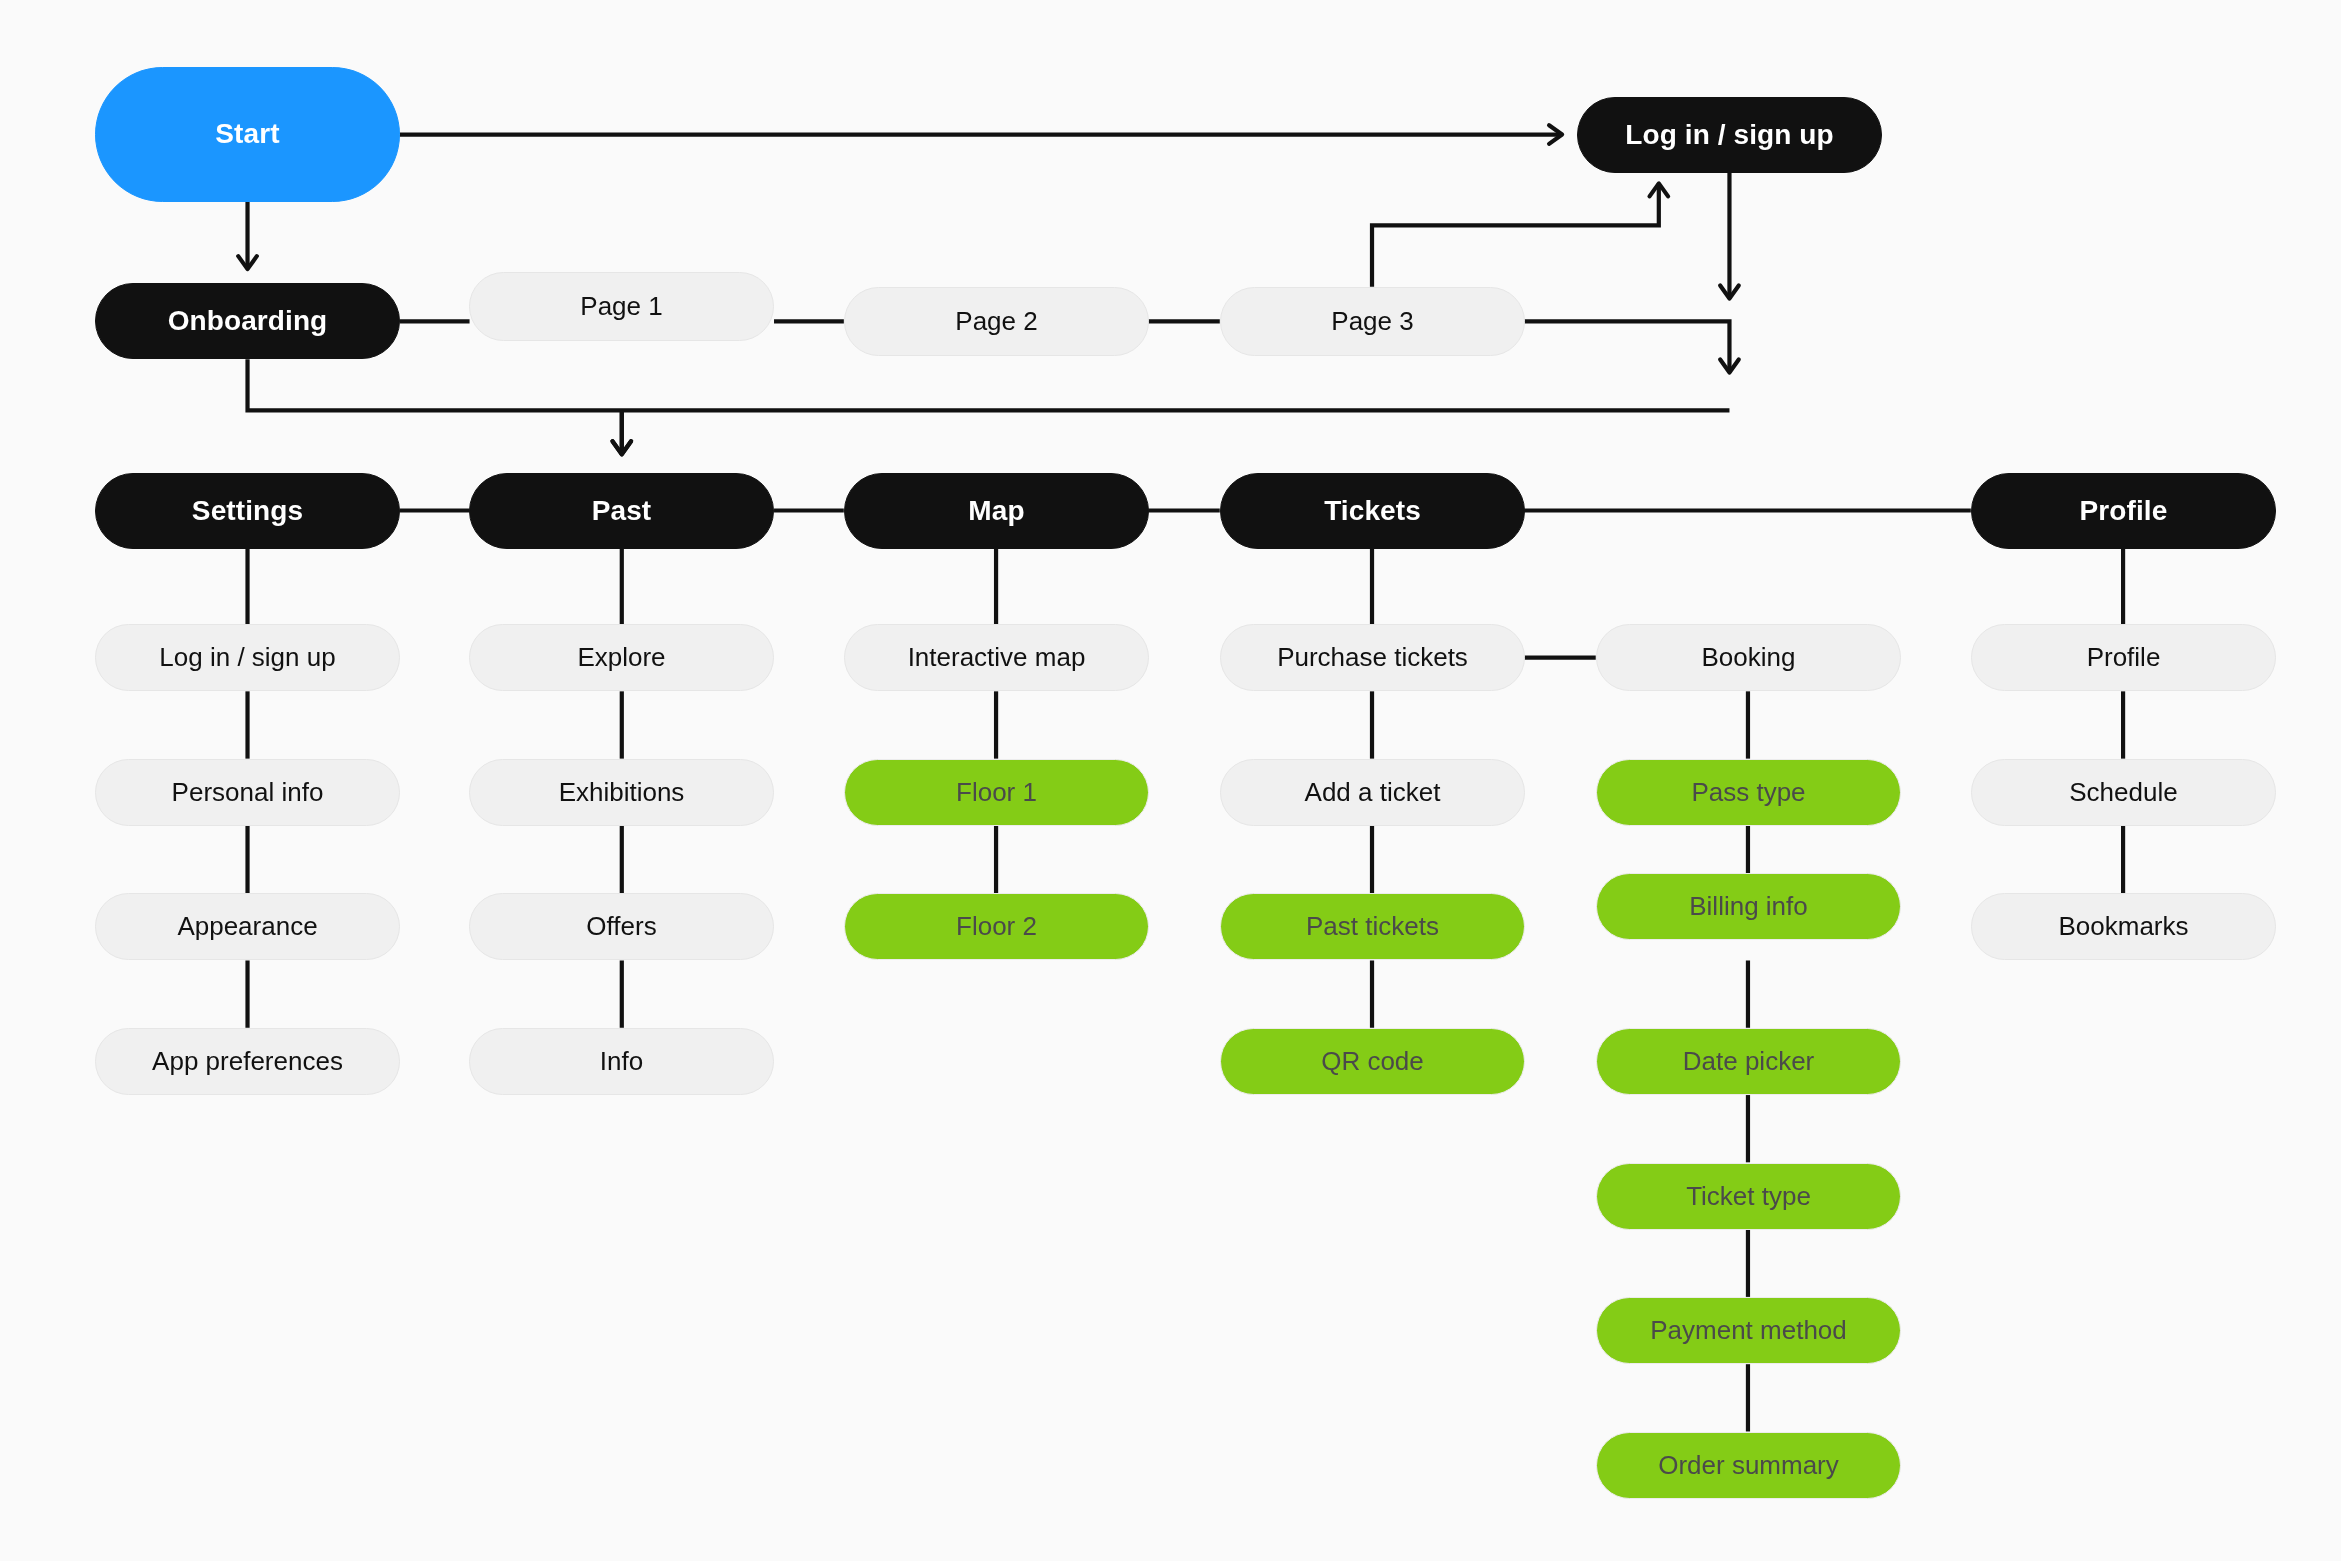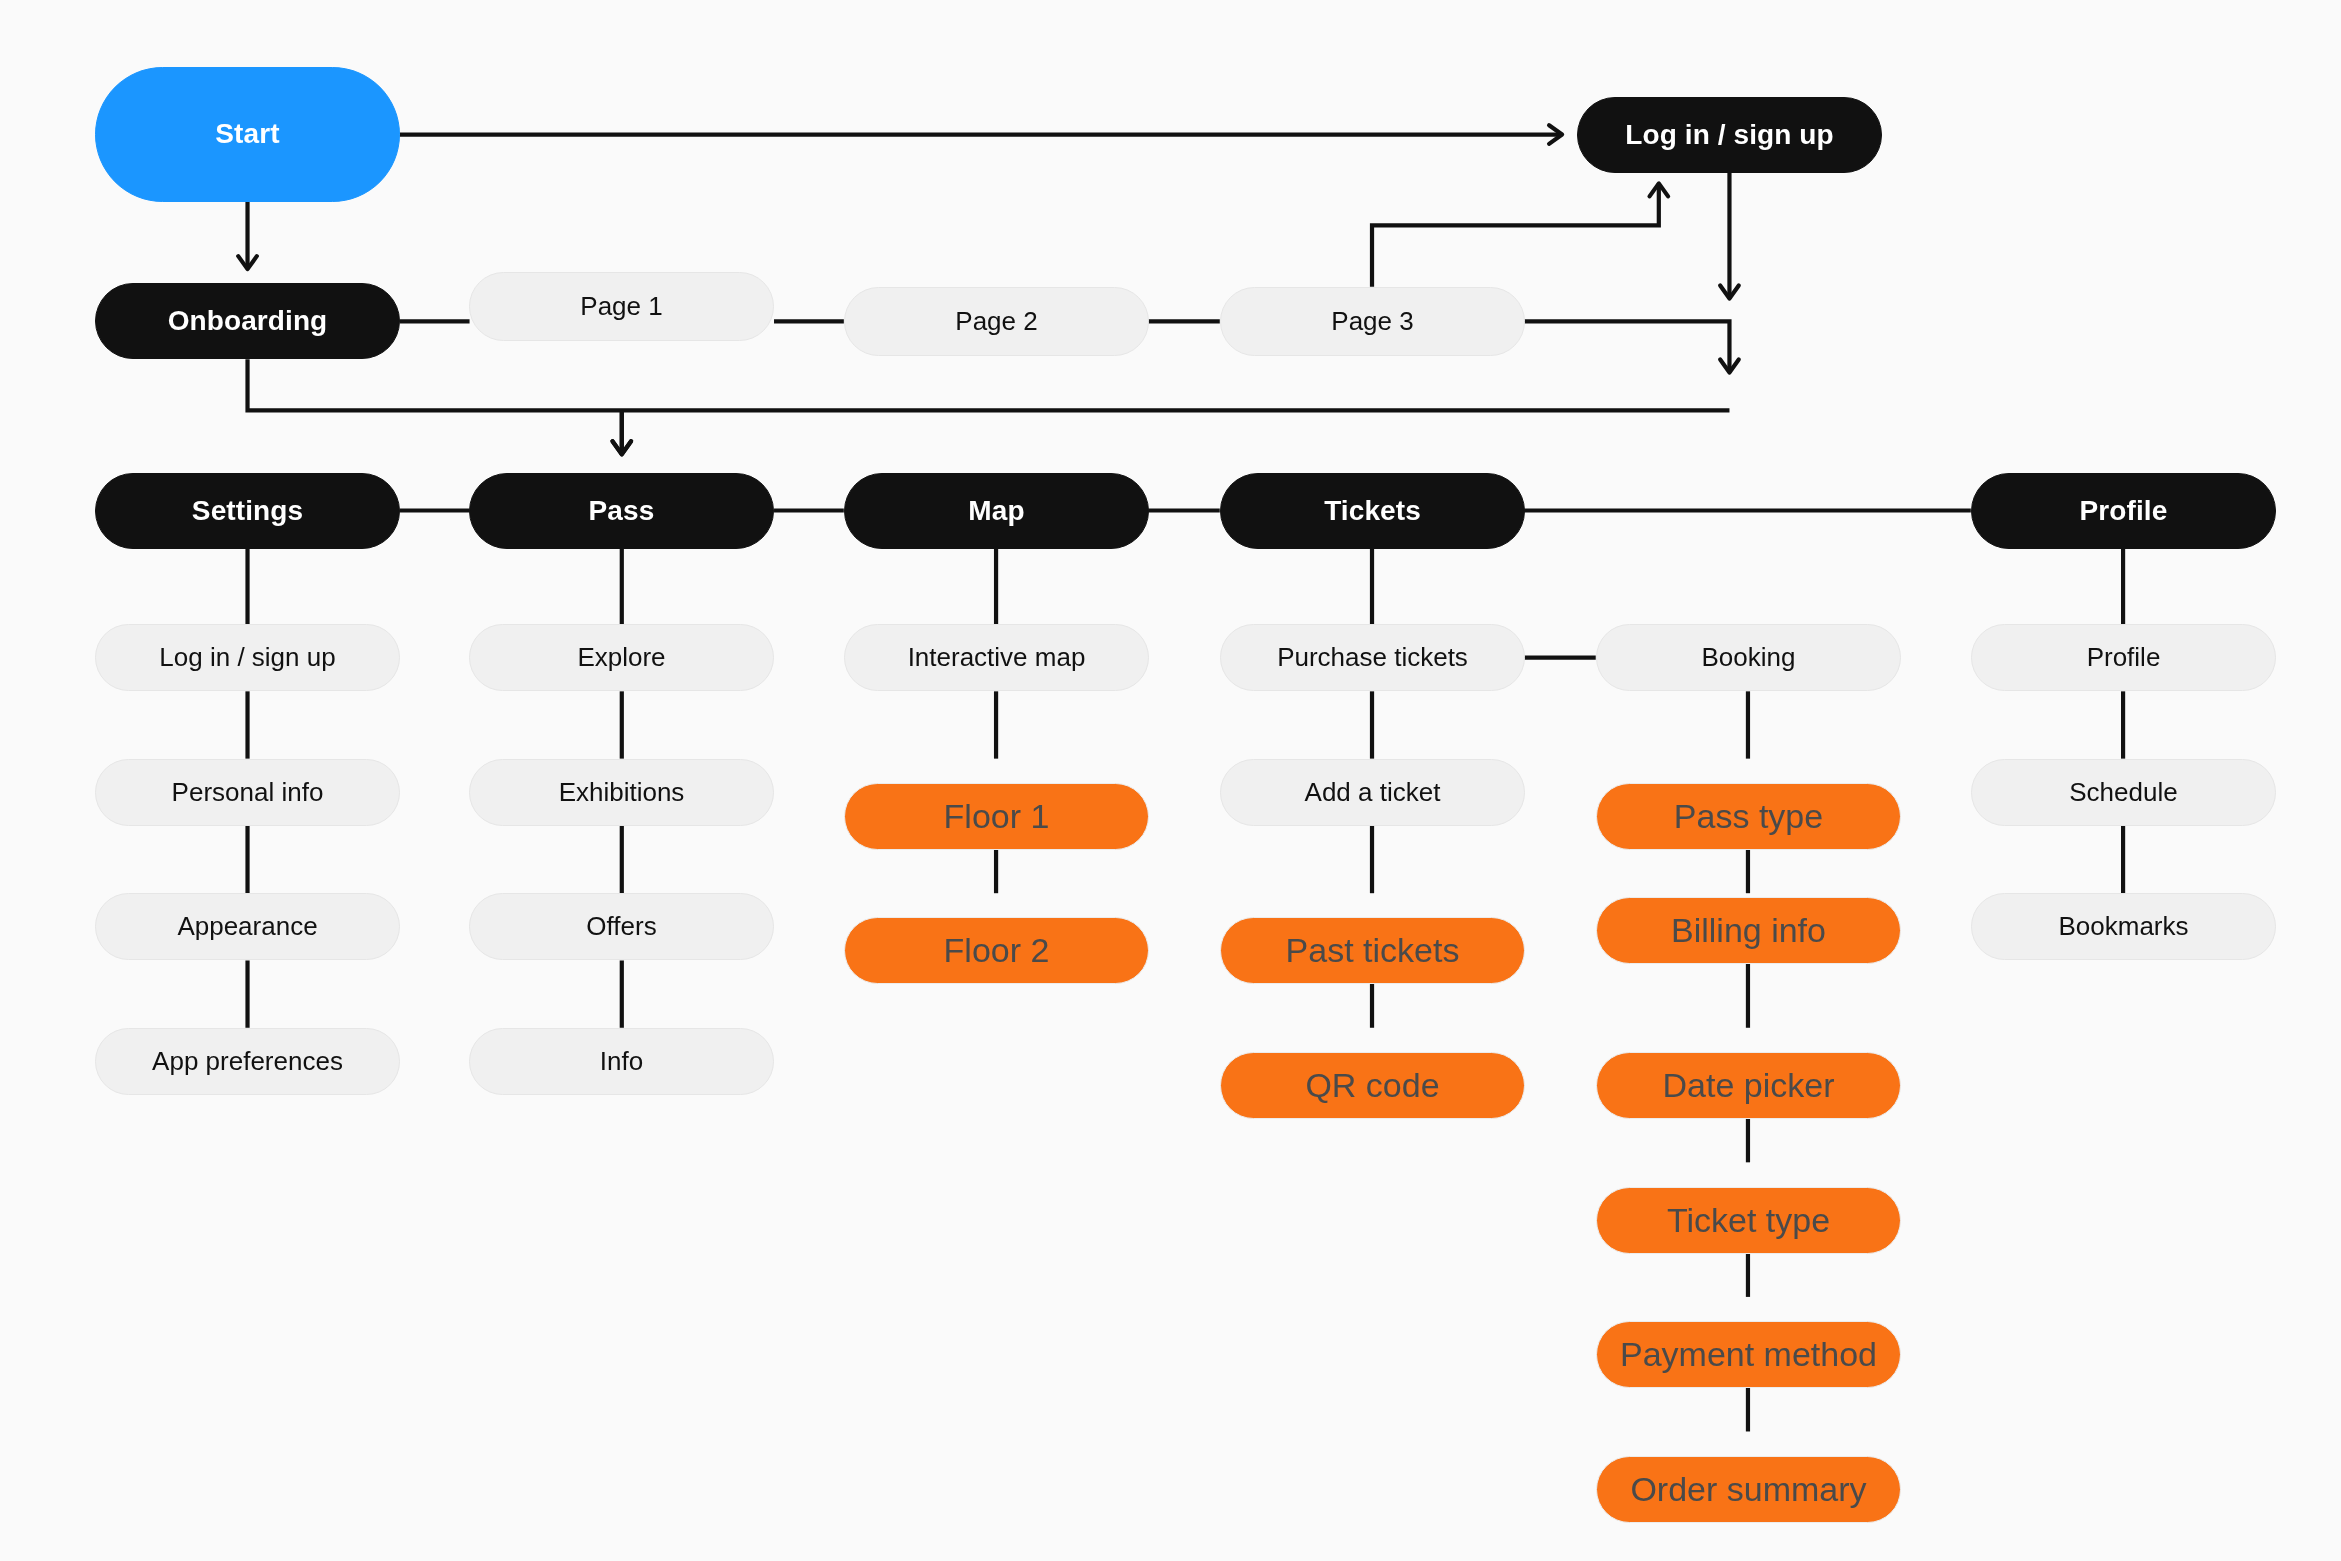--- a/index.html
+++ b/index.html
@@ -31,24 +31,23 @@
     background:#1b96ff;color:#ffffff;
     font-weight:700;font-size:28px;letter-spacing:0.1px;
     border:0.8px solid #1b96ff;
   }
   .v-filled{
     background:#f0f0f0;color:#111111;
     font-weight:400;font-size:26px;
     border:0.8px solid #e6e6e6;
   }
   .v-ghost{
-    background:#f97316;color:#4a4a4a;
-    font-weight:400;font-size:34px;
+    background:#84cc16;color:#4a4a4a;
+    font-weight:400;font-size:26px;
     border:0.8px solid #ececec;
-    margin-top:24px;
   }
 </style>
 </head>
 <body>
 
 <div id="canvas">
   <svg id="edges" viewBox="0 0 2784 1856" xmlns="http://www.w3.org/2000/svg">
       <path d="M 475 160 L 1857 160" fill="none" stroke="#111111" stroke-width="5" stroke-linecap="butt" stroke-linejoin="miter"></path>
       <path d="M 1841.5363093234118 171.0396680502088 L 1857 160 L 1841.5363093234118 148.9603319497912" fill="none" stroke="#111111" stroke-width="5" stroke-linecap="round" stroke-linejoin="round"></path>
       <path d="M 294 240 L 294 320" fill="none" stroke="#111111" stroke-width="5" stroke-linecap="butt" stroke-linejoin="miter"></path>
@@ -112,21 +111,21 @@
       <div class="node v-filled" style="left: 844px; top: 287px; width: 305px; height: 69px;">
         <span>Page 2</span>
       </div>
       <div class="node v-filled" style="left: 1220px; top: 287px; width: 305px; height: 69px;">
         <span>Page 3</span>
       </div>
       <div class="node v-primary" style="left: 95px; top: 473px; width: 305px; height: 76px;">
         <span>Settings</span>
       </div>
       <div class="node v-primary" style="left: 469px; top: 473px; width: 305px; height: 76px;">
-        <span>Pass</span>
+        <span>Past</span>
       </div>
       <div class="node v-primary" style="left: 844px; top: 473px; width: 305px; height: 76px;">
         <span>Map</span>
       </div>
       <div class="node v-primary" style="left: 1220px; top: 473px; width: 305px; height: 76px;">
         <span>Tickets</span>
       </div>
       <div class="node v-primary" style="left: 1971px; top: 473px; width: 305px; height: 76px;">
         <span>Profile</span>
       </div>

